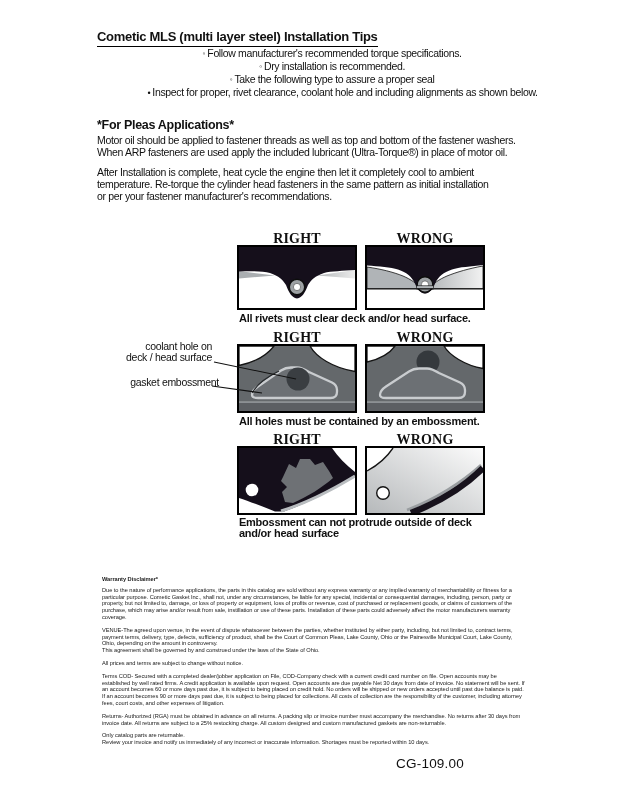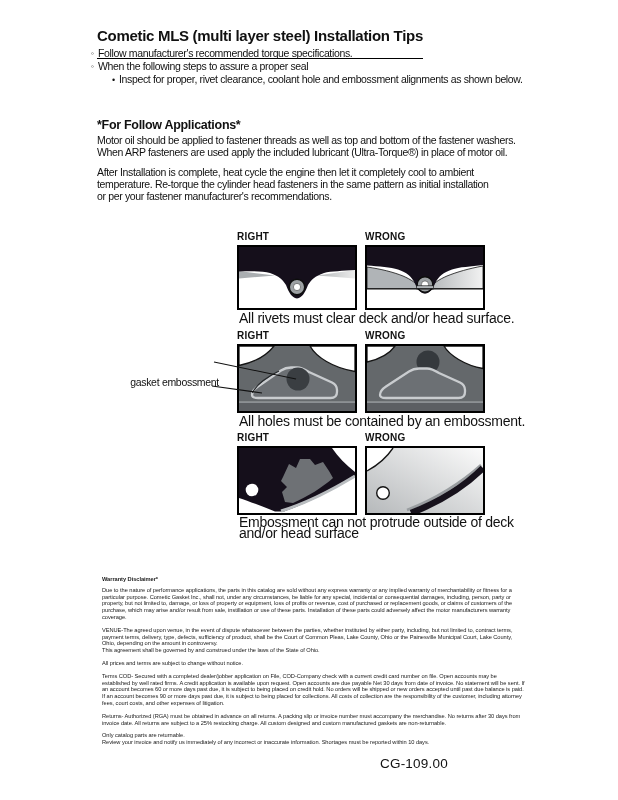--- a/index.html
+++ b/index.html
@@ -1,54 +1,55 @@
 <!DOCTYPE html>
 <html><head>
 <meta charset="utf-8">
 <style>
   html,body{margin:0;padding:0;background:#fff;}
   .page{position:relative;width:618px;height:800px;background:#ffffff;overflow:hidden;
         font-family:"Liberation Sans","DejaVu Sans",sans-serif;color:#111;}
   .abs{position:absolute;}
-  .title{font-size:15px;font-weight:bold;letter-spacing:-0.3px;
-         border-bottom:1.5px solid #000;padding-bottom:14px;display:inline-block;}
+  .title{font-size:13px;font-weight:bold;letter-spacing:-0.3px;
+         border-bottom:1.5px solid #000;padding-bottom:2px;display:inline-block;}
   .body-txt{font-size:10.5px;letter-spacing:-0.35px;line-height:12.2px;white-space:pre-line;}
   .bullet-row{font-size:10.5px;letter-spacing:-0.35px;line-height:12.1px;}
   .bullet-row .mk{display:inline-block;width:7px;}
   .mk-circ{font-size:8px;vertical-align:1px;}
   .mk-dot{font-size:9px;}
   .sub{margin-left:21px;}
   .h2{font-size:12.5px;font-weight:bold;letter-spacing:-0.3px;}
-  .fig-label{width:120px;text-align:left;font-size:10px;font-weight:bold;letter-spacing:0.2px;}
-  .fig-caption{font-size:14px;font-weight:normal;letter-spacing:-0.25px;line-height:11px;white-space:pre-line;}
+  .fig-label{width:120px;text-align:center;font-size:14px;font-weight:bold;letter-spacing:0.2px;font-family:Liberation Serif, serif;}
+  .fig-caption{font-size:11px;font-weight:bold;letter-spacing:-0.25px;line-height:11px;white-space:pre-line;}
   .figbox{border:2px solid #000;width:116px;background:#fff;line-height:0;}
   .figbox svg{display:block;}
   .side-label{width:154px;text-align:right;font-size:10.5px;letter-spacing:-0.3px;line-height:10.6px;}
   .legal{width:424px;font-size:5.7px;letter-spacing:-0.05px;line-height:6.8px;color:#1a1a1a;}
   .legal .lh{font-weight:bold;margin-bottom:4px;}
   .legal .lp{margin-bottom:6px;}
-  .pgnum{font-size:13.5px;letter-spacing:0.2px;width:100px;text-align:left;}
+  .pgnum{font-size:13.5px;letter-spacing:0.2px;width:100px;text-align:center;}
   .overlay{pointer-events:none;z-index:6;}
 </style>
 </head>
 <body>
 
 <div class="page">
 
   <div class="abs" style="left:97px;top:27px;">
     <span class="title">Cometic MLS (multi layer steel) Installation Tips</span>
   </div>
 
-  <div class="abs" style="left:91px;top:47px;width:480px;">
+  <div class="abs" style="left:91px;top:47px;width:480px;text-align:center;">
     <div class="bullet-row"><span class="mk mk-circ">◦</span><span>Follow manufacturer's recommended torque specifications.</span></div>
-    <div class="bullet-row"><span class="mk mk-circ">◦</span><span>When the following steps to assure a proper seal</span></div>
-    <div class="bullet-row sub"><span class="mk mk-dot">•</span><span>Inspect for proper, rivet clearance, coolant hole and embossment alignments as shown below.</span></div>
+    <div class="bullet-row"><span class="mk mk-circ">◦</span><span>Dry installation is recommended.</span></div>
+    <div class="bullet-row"><span class="mk mk-circ">◦</span><span>Take the following type to assure a proper seal</span></div>
+    <div class="bullet-row sub"><span class="mk mk-dot">•</span><span>Inspect for proper, rivet clearance, coolant hole and including alignments as shown below.</span></div>
   </div>
 
-  <div class="abs h2" style="left:97px;top:118px;">*For Follow Applications*</div>
+  <div class="abs h2" style="left:97px;top:118px;">*For Pleas Applications*</div>
   <div class="abs body-txt" style="left:97px;top:134px;">Motor oil should be applied to fastener threads as well as top and bottom of the fastener washers.
 When ARP fasteners are used apply the included lubricant (Ultra-Torque®) in place of motor oil.</div>
   <div class="abs body-txt" style="left:97px;top:166px;">After Installation is complete, heat cycle the engine then let it completely cool to ambient
 temperature. Re-torque the cylinder head fasteners in the same pattern as initial installation
 or per your fastener manufacturer's recommendations.</div>
 
   <div class="abs fig-label" style="left:237px;top:231px;">RIGHT</div>
   <div class="abs fig-label" style="left:365px;top:231px;">WRONG</div>
 
   <div class="abs figbox" style="left:237px;top:245px;">
@@ -86,20 +87,22 @@
       <rect x="49.5" y="38.8" width="17" height="2.7" fill="#b0b4b7" stroke="#101010" stroke-width="0.6"></rect>
       <rect x="49.5" y="41.5" width="17" height="1" fill="#101010"></rect>
     </svg>
   </div>
 
   <div class="abs fig-caption" style="left:239px;top:313px;">All rivets must clear deck and/or head surface.</div>
 
   <div class="abs fig-label" style="left:237px;top:330px;">RIGHT</div>
   <div class="abs fig-label" style="left:365px;top:330px;">WRONG</div>
 
+  <div class="abs side-label" style="left:58px;top:341px;white-space:pre-line;">coolant hole on
+deck / head surface</div>
   <div class="abs side-label" style="left:65px;top:377px;">gasket embossment</div>
 
   <div class="abs figbox" style="left:237px;top:344px;">
     <svg width="116" height="65" viewBox="0 0 116 65" preserveAspectRatio="none">
       <rect x="0" y="0" width="116" height="65" fill="#64686b"></rect>
       <path d="M0,0 H35 C28,9 17,16 0,19.5 Z" fill="#ffffff" stroke="#141414" stroke-width="1.3"></path>
       <path d="M116,0 H71 C77,11 94,22 116,25.5 Z" fill="#ffffff" stroke="#141414" stroke-width="1.3"></path>
       <path d="M13,49 C13,45.5 14.5,43.5 19,40.5 L42,24.5 C45,22.5 48,21.5 52,21.5 L58,21.5 C62,21.5 66,23.5 70,26 L93,36.5 C97,38.5 98,41 98,44 L98,46 C98,50 95.5,52 91.5,52 L19,52 C15,52 13,51 13,49 Z" fill="#6c7074" stroke="#c9cccf" stroke-width="2.3"></path>
       <path d="M13.5,47 C16,41 24,33 40,25" fill="none" stroke="#26292c" stroke-width="1.2"></path>
       <circle cx="59" cy="33" r="11.5" fill="#3a3e42"></circle>

